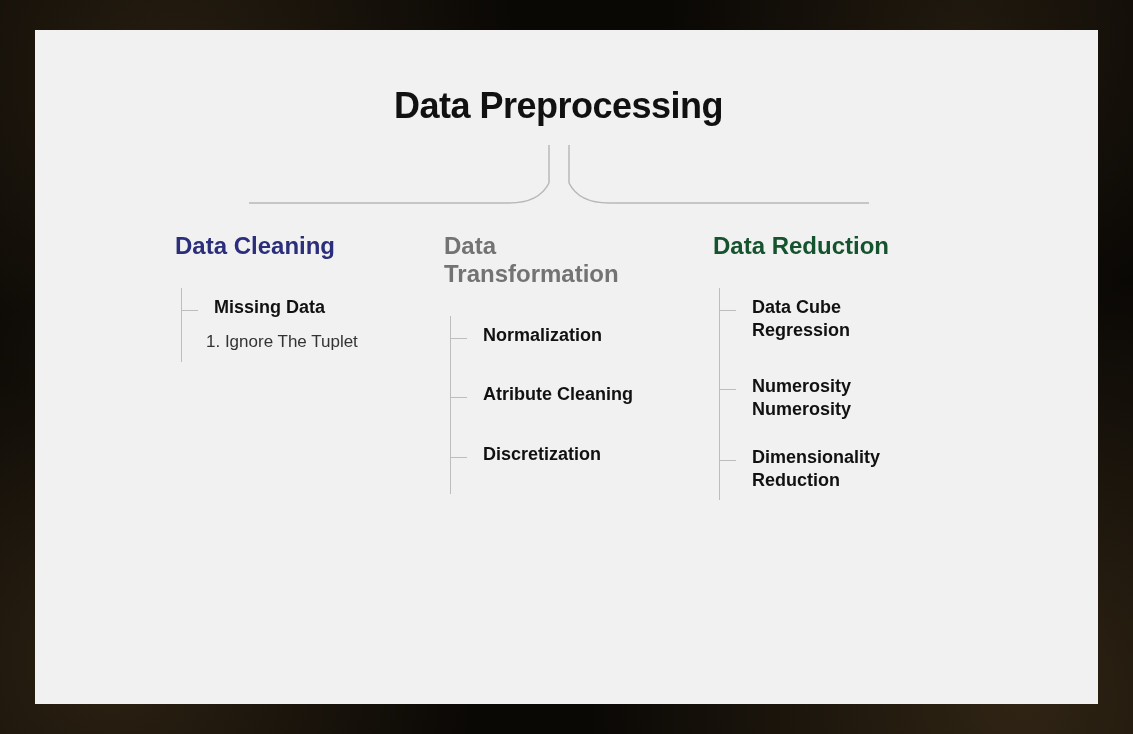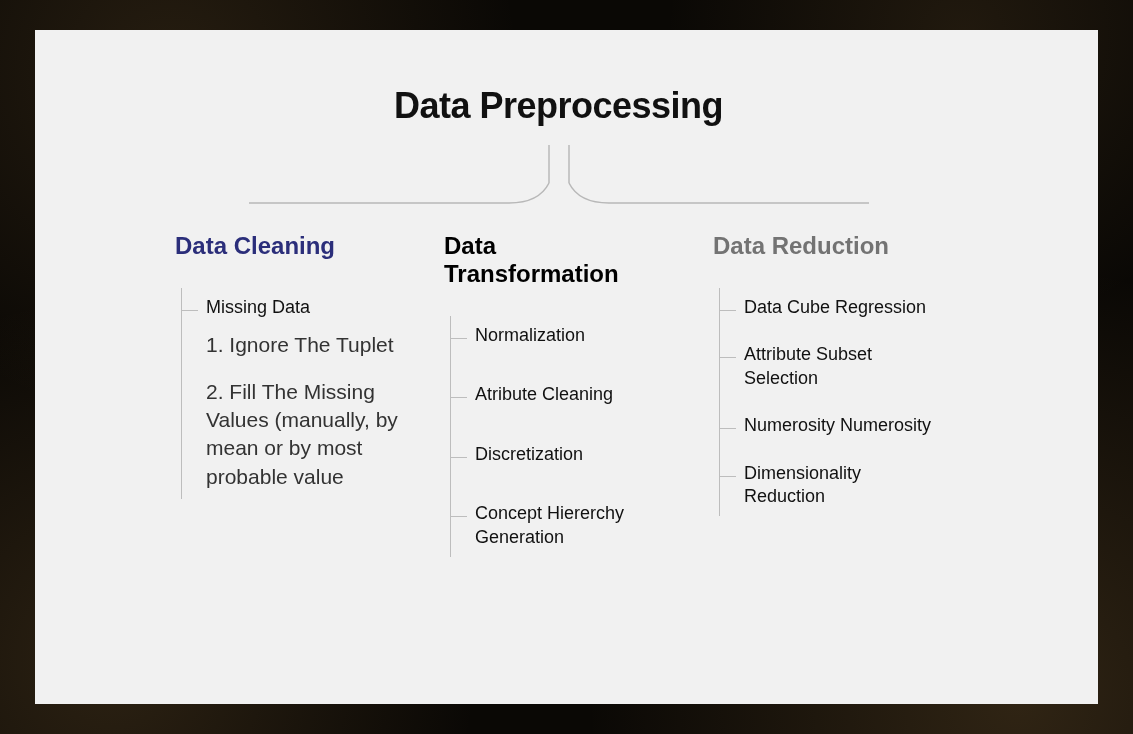--- a/index.html
+++ b/index.html
@@ -51,48 +51,49 @@
   .col {
     flex: 1;
     min-width: 0;
   }
   .col-title {
     font-size: 24px;
     font-weight: 600;
     margin-bottom: 28px;
   }
   .col-title.c1 { color: #2b2e7a; }
-  .col-title.c2 { color: #000000; }
-  .col-title.c3 { color: #737373; }
+  .col-title.c2 { color: #737373; }
+  .col-title.c3 { color: #14532d; }
   .tree {
     border-left: 1px solid #bdbdbd;
     padding-left: 0;
     margin-left: 6px;
   }
   .node {
     position: relative;
     padding: 8px 0 8px 24px;
   }
   .node::before {
     content: "";
     position: absolute;
     left: 0;
     top: 22px;
     width: 16px;
     height: 1px;
     background: #bdbdbd;
   }
   .node-label {
     font-size: 18px;
-    font-weight: 400;
+    font-weight: 700;
     color: #111;
     line-height: 1.3;
+    margin-left: 8px;
   }
   .sub {
-    font-size: 21px;
+    font-size: 17px;
     color: #333;
     line-height: 1.35;
     margin-top: 12px;
   }
   .sub + .sub { margin-top: 18px; }
   .gap { height: 20px; }
 </style>
 </head>
 <body>
 <div class="bg-texture"></div>
@@ -111,56 +112,49 @@
   </svg>
 
   <div class="columns">
 
     <div class="col">
       <div class="col-title c1">Data Cleaning</div>
       <div class="tree">
         <div class="node">
           <div class="node-label">Missing Data</div>
           <div class="sub">1. Ignore The Tuplet</div>
-          <div class="sub">2. Fill The Missing Values (manually, by mean or by most probable value</div>
         </div>
       </div>
     </div>
 
     <div class="col">
       <div class="col-title c2">Data Transformation</div>
       <div class="tree">
         <div class="node">
           <div class="node-label">Normalization</div>
         </div>
         <div class="gap"></div>
         <div class="node">
           <div class="node-label">Atribute Cleaning</div>
         </div>
         <div class="gap"></div>
         <div class="node">
           <div class="node-label">Discretization</div>
         </div>
         <div class="gap"></div>
-        <div class="node">
-          <div class="node-label">Concept Hiererchy Generation</div>
-        </div>
       </div>
     </div>
 
     <div class="col">
       <div class="col-title c3">Data Reduction</div>
       <div class="tree">
         <div class="node">
           <div class="node-label">Data Cube Regression</div>
         </div>
         <div class="gap" style="height:8px"></div>
-        <div class="node">
-          <div class="node-label">Attribute Subset Selection</div>
-        </div>
         <div class="gap" style="height:8px"></div>
         <div class="node">
           <div class="node-label">Numerosity Numerosity</div>
         </div>
         <div class="gap" style="height:8px"></div>
         <div class="node">
           <div class="node-label">Dimensionality Reduction</div>
         </div>
       </div>
     </div>

